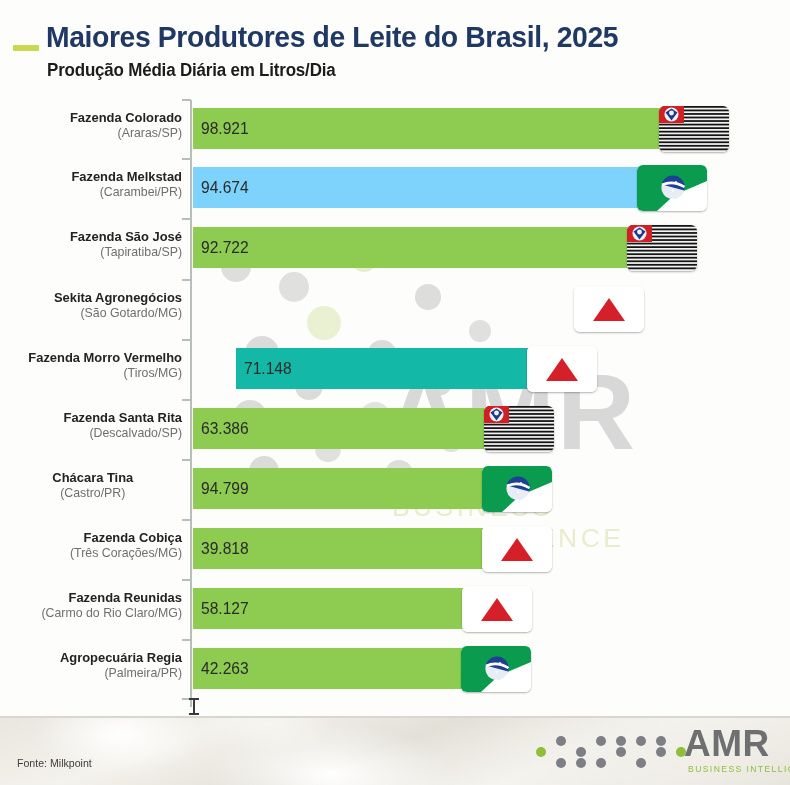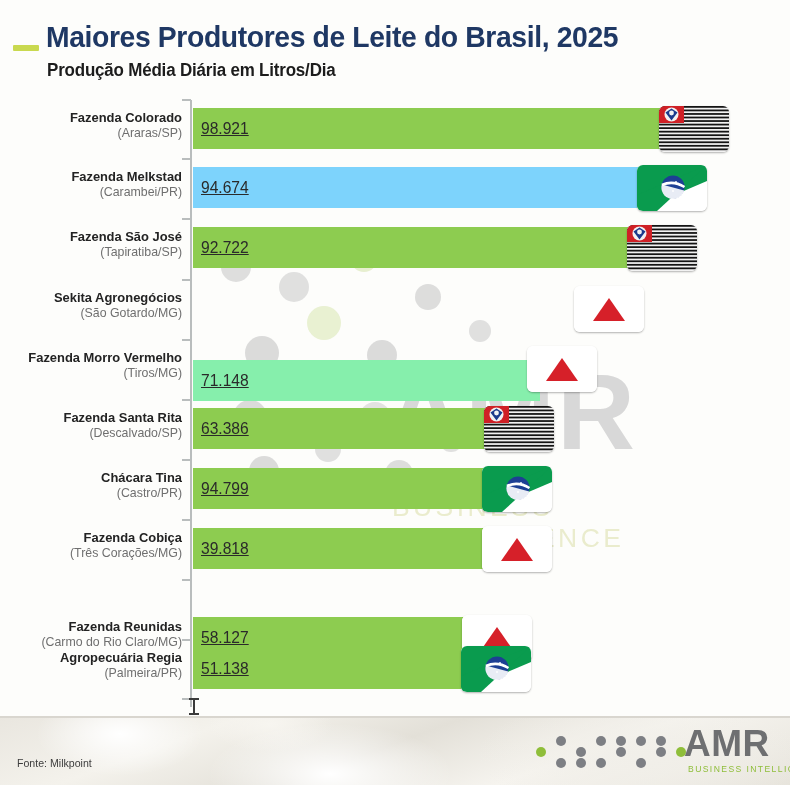--- a/index.html
+++ b/index.html
@@ -83,21 +83,20 @@
   }
   .bar {
     position: absolute; left: 193px; height: 41px;
     background: #8dcc50;
   }
   .bar-value {
     position: absolute; left: 8px; top: 50%;
     transform: translateY(-50%);
     font-size: 15.6px; font-weight: normal; color: #2a2a2a;
     white-space: nowrap;
-    text-decoration: underline;
   }
   .flag {
     position: absolute; width: 70px; height: 46px;
     border-radius: 6px; overflow: hidden;
     background: #ffffff;
     box-shadow: 0 1px 2px rgba(0,0,0,0.30);
   }
 
   
   #footer {
@@ -277,21 +276,21 @@
           <div class="flag" style="left: 574px; top: -2px;"><svg viewBox="0 0 70 46" width="70" height="46">
               <rect width="70" height="46" fill="#ffffff"></rect>
               <path d="M35 12 L51 35 L19 35 Z" fill="#d62029"></path>
             </svg></div>
         </div>
         <div class="row" style="top: 252px; height: 41px;">
           <div class="row-label" style="top: 2px;">
             <div class="row-name">Fazenda Morro Vermelho</div>
             <div class="row-loc">(Tiros/MG)</div>
           </div>
-          <div class="bar" style="width: 347px; top: 12px; background: #86efac;">
+          <div class="bar" style="width: 347px; top: 0px; background: #14b8a6; margin-left: 43px;">
             <span class="bar-value">71.148</span>
           </div>
           <div class="flag" style="left: 527px; top: -2px;"><svg viewBox="0 0 70 46" width="70" height="46">
               <rect width="70" height="46" fill="#ffffff"></rect>
               <path d="M35 12 L51 35 L19 35 Z" fill="#d62029"></path>
             </svg></div>
         </div>
         <div class="row" style="top: 312px; height: 41px;">
           <div class="row-label" style="top: 2px;">
             <div class="row-name">Fazenda Santa Rita</div>
@@ -315,21 +314,21 @@
               <rect x="0" y="35.38461538461539" width="70" height="1.7692307692307692" fill="#141414"></rect>
               <rect x="0" y="38.92307692307692" width="70" height="1.7692307692307692" fill="#141414"></rect>
               <rect x="0" y="42.46153846153846" width="70" height="1.7692307692307692" fill="#141414"></rect>
               <rect x="0" y="0" width="25" height="17" fill="#cf2026"></rect>
               <circle cx="12.5" cy="8.5" r="7" fill="#f2f2f2"></circle>
               <path d="M12.5 2.5 L18.5 6.5 L12.5 14.5 L6.5 6.5 Z" fill="#1b3a8c"></path>
               <circle cx="12.5" cy="7" r="2.4" fill="#f2f2f2"></circle>
             </svg></div>
         </div>
         <div class="row" style="top: 372px; height: 41px;">
-          <div class="row-label" style="top: 2px;">
+          <div class="row-label" style="top: 2px; text-align: center;">
             <div class="row-name">Chácara Tina</div>
             <div class="row-loc">(Castro/PR)</div>
           </div>
           <div class="bar" style="width: 302px; top: 0px; background: rgb(141, 204, 80);">
             <span class="bar-value">94.799</span>
           </div>
           <div class="flag" style="left: 482px; top: -2px;"><svg viewBox="0 0 70 46" width="70" height="46">
               <rect width="70" height="46" fill="#ffffff"></rect>
               <path d="M0 0 L70 0 L70 16 L0 46 Z" fill="#0a9b4e"></path>
               <path d="M0 46 L0 30 L70 0 L70 0 L20 46 Z" fill="#0a9b4e"></path>
@@ -348,40 +347,40 @@
             <div class="row-loc">(Três Corações/MG)</div>
           </div>
           <div class="bar" style="width: 302px; top: 0px; background: rgb(141, 204, 80);">
             <span class="bar-value">39.818</span>
           </div>
           <div class="flag" style="left: 482px; top: -2px;"><svg viewBox="0 0 70 46" width="70" height="46">
               <rect width="70" height="46" fill="#ffffff"></rect>
               <path d="M35 12 L51 35 L19 35 Z" fill="#d62029"></path>
             </svg></div>
         </div>
-        <div class="row" style="top: 521px; height: 41px;">
+        <div class="row" style="top: 492px; height: 41px;">
           <div class="row-label" style="top: 2px;">
             <div class="row-name">Fazenda Reunidas</div>
             <div class="row-loc">(Carmo do Rio Claro/MG)</div>
           </div>
           <div class="bar" style="width: 282px; top: 0px; background: rgb(141, 204, 80);">
             <span class="bar-value">58.127</span>
           </div>
           <div class="flag" style="left: 462px; top: -2px;"><svg viewBox="0 0 70 46" width="70" height="46">
               <rect width="70" height="46" fill="#ffffff"></rect>
               <path d="M35 12 L51 35 L19 35 Z" fill="#d62029"></path>
             </svg></div>
         </div>
         <div class="row" style="top: 552px; height: 41px;">
           <div class="row-label" style="top: 2px;">
             <div class="row-name">Agropecuária Regia</div>
             <div class="row-loc">(Palmeira/PR)</div>
           </div>
           <div class="bar" style="width: 281px; top: 0px; background: rgb(141, 204, 80);">
-            <span class="bar-value">51.138</span>
+            <span class="bar-value">42.263</span>
           </div>
           <div class="flag" style="left: 461px; top: -2px;"><svg viewBox="0 0 70 46" width="70" height="46">
               <rect width="70" height="46" fill="#ffffff"></rect>
               <path d="M0 0 L70 0 L70 16 L0 46 Z" fill="#0a9b4e"></path>
               <path d="M0 46 L0 30 L70 0 L70 0 L20 46 Z" fill="#0a9b4e"></path>
               <path d="M0 46 L70 0 L70 10 L18 46 Z" fill="#ffffff" opacity="0"></path>
               <circle cx="36" cy="22" r="11.5" fill="#1d3f94"></circle>
               <path d="M24.8 19.5 A 11.5 11.5 0 0 0 47.2 25.5 Z" fill="#ffffff" opacity="0.9"></path>
               <path d="M25 20 Q36 15 47.5 22" stroke="#ffffff" stroke-width="2.6" fill="none"></path>
               <circle cx="33" cy="18" r="0.9" fill="#ffffff"></circle>

